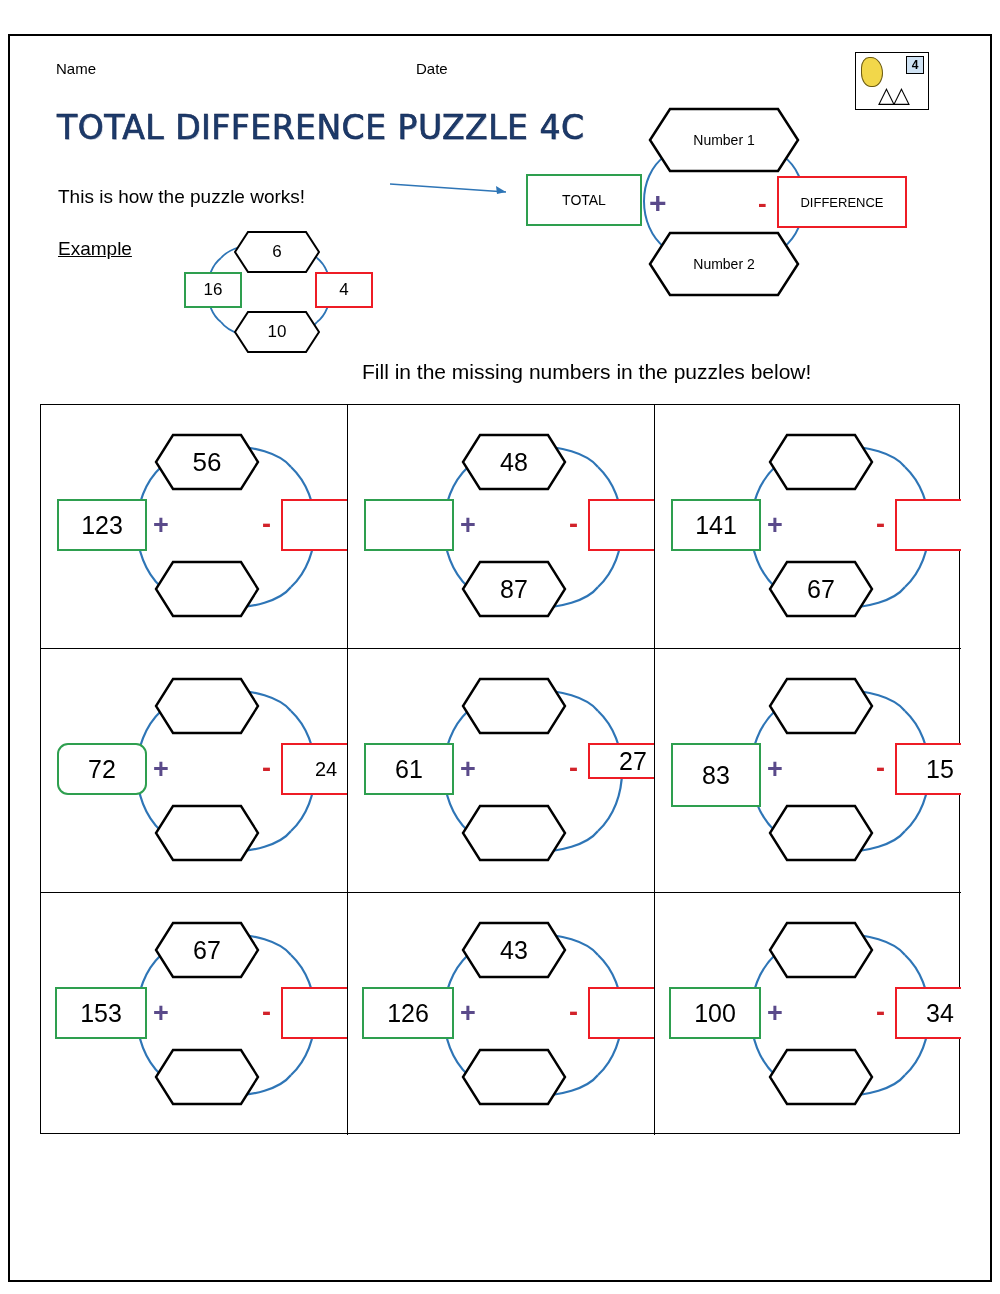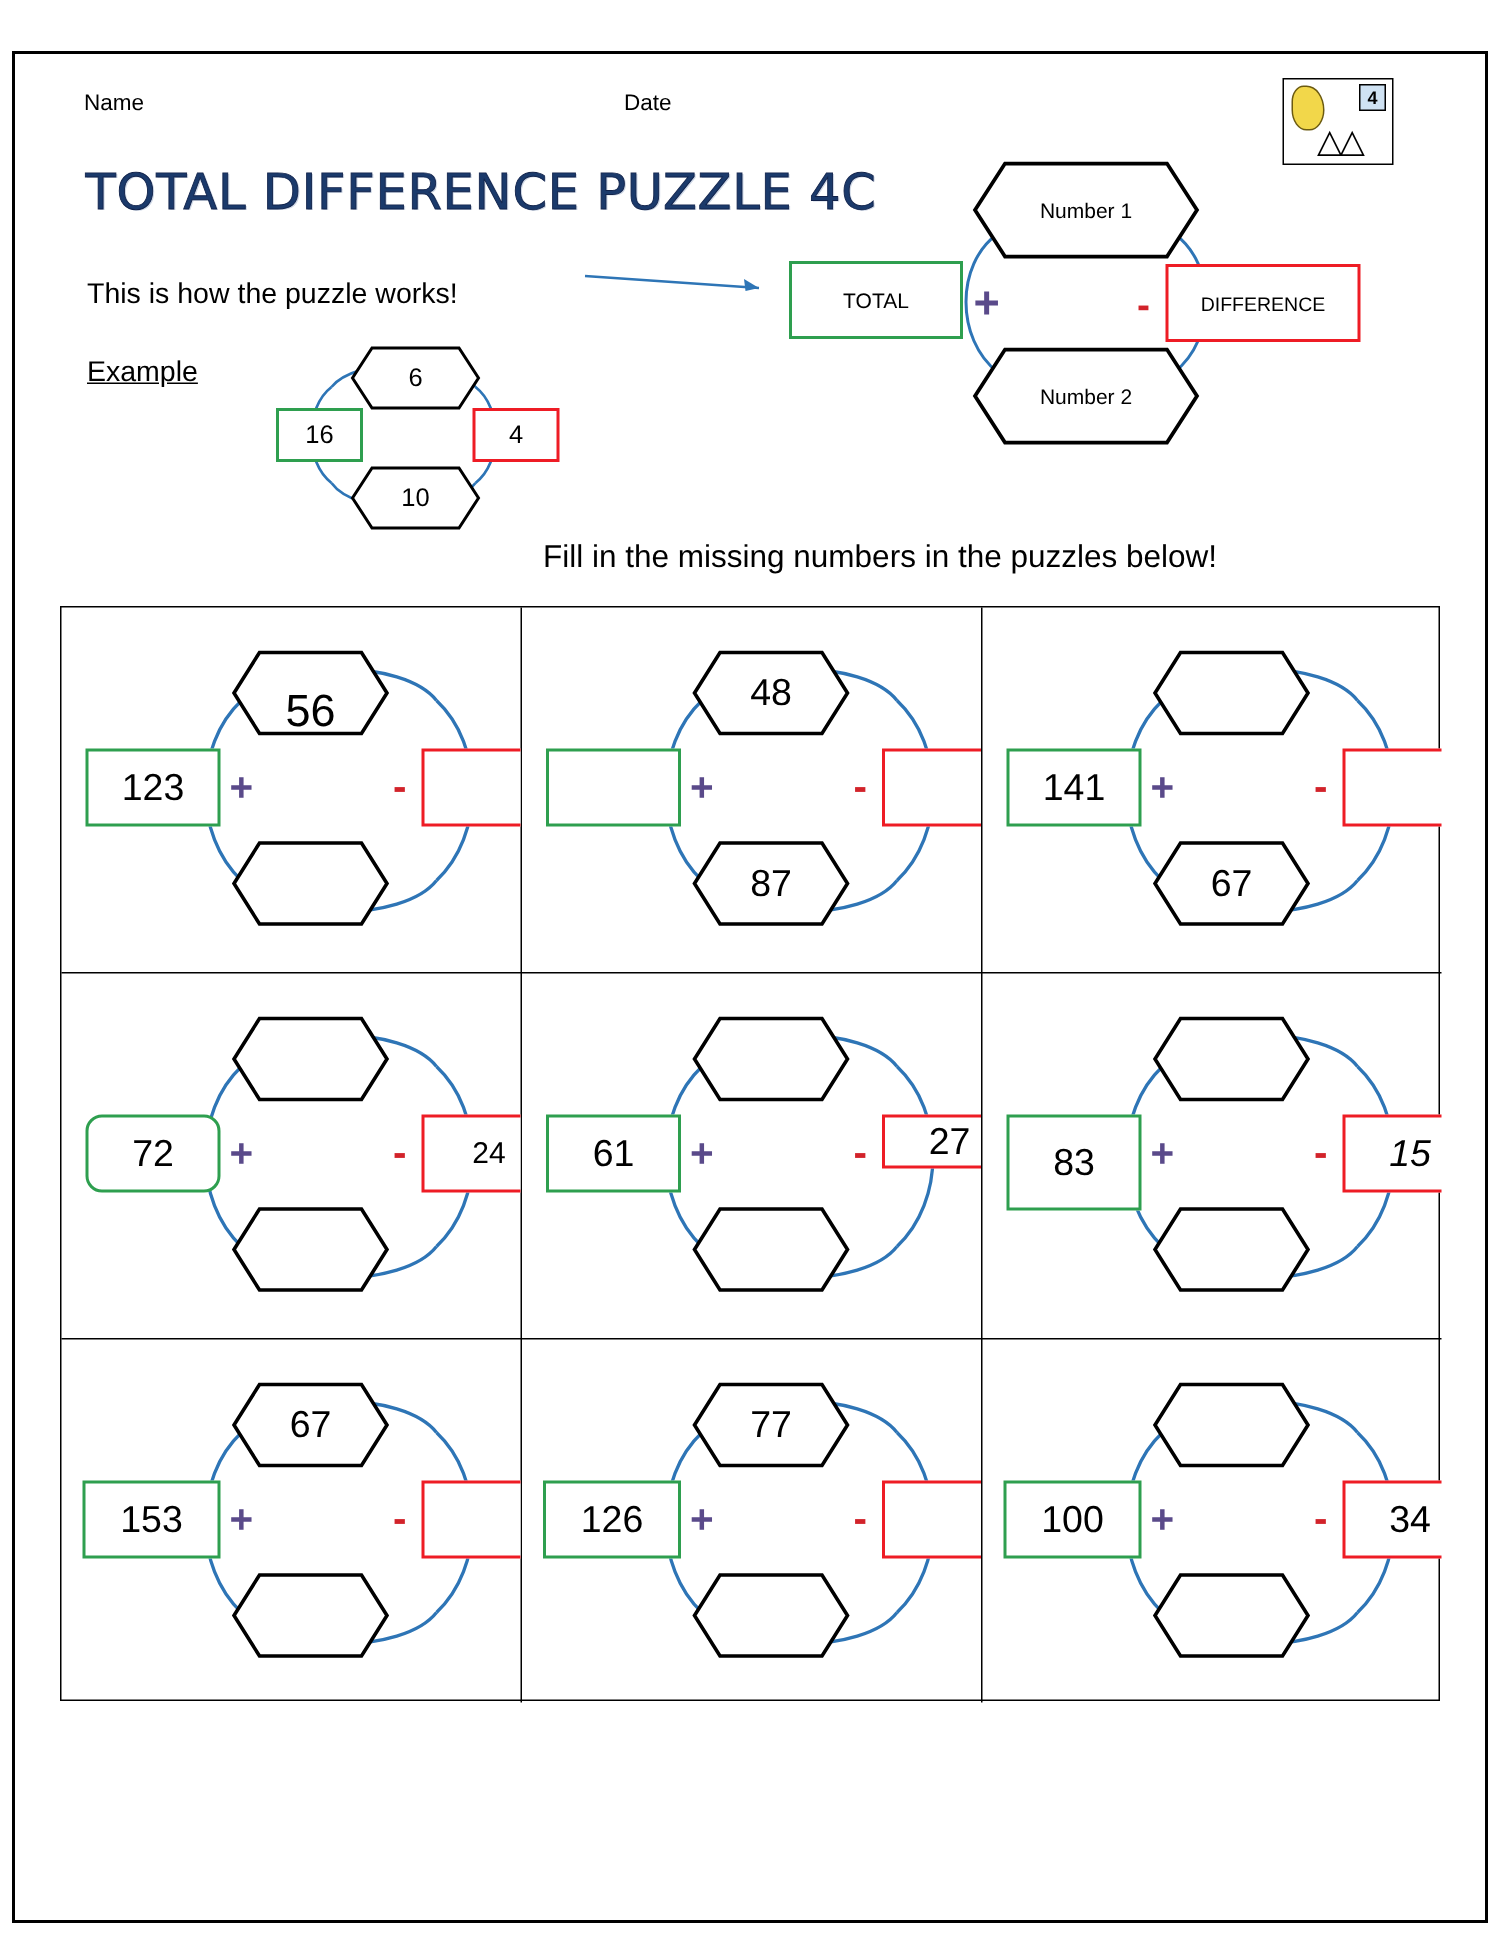--- a/index.html
+++ b/index.html
@@ -193,21 +193,21 @@
     <svg class="arcs" width="306" height="243">
       <path d="M120 62 C 88 92, 88 152, 120 182" stroke="#2e75b6" stroke-width="2.2" fill="none"></path>
       <path d="M250 62 C 282 92, 282 152, 250 182" stroke="#2e75b6" stroke-width="2.2" fill="none"></path>
       <path d="M120 62 C 142 34, 228 34, 250 62" stroke="#2e75b6" stroke-width="2.2" fill="none"></path>
       <path d="M120 182 C 142 210, 228 210, 250 182" stroke="#2e75b6" stroke-width="2.2" fill="none"></path>
     </svg>
     <div class="hexwrap" style="left:112px; top:28px; width:108px; height:58px;">
       <svg width="108" height="58">
           <polygon points="20,2 88,2 105,29 88,56 20,56 3,29" fill="#fff" stroke="#000" stroke-width="2.4"></polygon>
         </svg>
-      <span style="font-size:30px;margin-top:13px;">56</span>
+      <span style="font-size:26px;">56</span>
     </div>
     <div class="hexwrap" style="left:112px; top:155px; width:108px; height:58px;">
       <svg width="108" height="58">
           <polygon points="20,2 88,2 105,29 88,56 20,56 3,29" fill="#fff" stroke="#000" stroke-width="2.4"></polygon>
         </svg>
       <span style="font-size:25px;"></span>
     </div>
     <div class="box-green" style="left:16px; top:94px; width:90px; height:52px; font-size:25px;">123</div>
     <div class="plus" style="left:112px; top:105px; font-size:27px;">+</div>
     <div class="minus" style="left:221px; top:104px; font-size:27px;">-</div>
@@ -329,21 +329,21 @@
     </div>
     <div class="hexwrap" style="left:112px; top:155px; width:108px; height:58px;">
       <svg width="108" height="58">
           <polygon points="20,2 88,2 105,29 88,56 20,56 3,29" fill="#fff" stroke="#000" stroke-width="2.4"></polygon>
         </svg>
       <span style="font-size:25px;"></span>
     </div>
     <div class="box-green" style="left:16px; top:94px; width:90px; height:64px; font-size:25px;">83</div>
     <div class="plus" style="left:112px; top:105px; font-size:27px;">+</div>
     <div class="minus" style="left:221px; top:104px; font-size:27px;">-</div>
-    <div class="box-red" style="left:240px; top:94px; width:90px; height:52px; font-size:25px;font-style:italic;">15</div>
+    <div class="box-red" style="left:240px; top:94px; width:90px; height:52px; font-size:25px;">15</div>
   </div>
 
   <div class="cell" style="left:0px; top:488px; width:306px; height:242px;">
     <svg class="arcs" width="306" height="242">
       <path d="M120 62 C 88 92, 88 152, 120 182" stroke="#2e75b6" stroke-width="2.2" fill="none"></path>
       <path d="M250 62 C 282 92, 282 152, 250 182" stroke="#2e75b6" stroke-width="2.2" fill="none"></path>
       <path d="M120 62 C 142 34, 228 34, 250 62" stroke="#2e75b6" stroke-width="2.2" fill="none"></path>
       <path d="M120 182 C 142 210, 228 210, 250 182" stroke="#2e75b6" stroke-width="2.2" fill="none"></path>
     </svg>
     <div class="hexwrap" style="left:112px; top:28px; width:108px; height:58px;">
@@ -368,21 +368,21 @@
     <svg class="arcs" width="306" height="242">
       <path d="M120 62 C 88 92, 88 152, 120 182" stroke="#2e75b6" stroke-width="2.2" fill="none"></path>
       <path d="M250 62 C 282 92, 282 152, 250 182" stroke="#2e75b6" stroke-width="2.2" fill="none"></path>
       <path d="M120 62 C 142 34, 228 34, 250 62" stroke="#2e75b6" stroke-width="2.2" fill="none"></path>
       <path d="M120 182 C 142 210, 228 210, 250 182" stroke="#2e75b6" stroke-width="2.2" fill="none"></path>
     </svg>
     <div class="hexwrap" style="left:112px; top:28px; width:108px; height:58px;">
       <svg width="108" height="58">
           <polygon points="20,2 88,2 105,29 88,56 20,56 3,29" fill="#fff" stroke="#000" stroke-width="2.4"></polygon>
         </svg>
-      <span style="font-size:25px;">77</span>
+      <span style="font-size:25px;">43</span>
     </div>
     <div class="hexwrap" style="left:112px; top:155px; width:108px; height:58px;">
       <svg width="108" height="58">
           <polygon points="20,2 88,2 105,29 88,56 20,56 3,29" fill="#fff" stroke="#000" stroke-width="2.4"></polygon>
         </svg>
       <span style="font-size:25px;"></span>
     </div>
     <div class="box-green" style="left:14px; top:94px; width:92px; height:52px; font-size:25px;">126</div>
     <div class="plus" style="left:112px; top:105px; font-size:27px;">+</div>
     <div class="minus" style="left:221px; top:104px; font-size:27px;">-</div>

